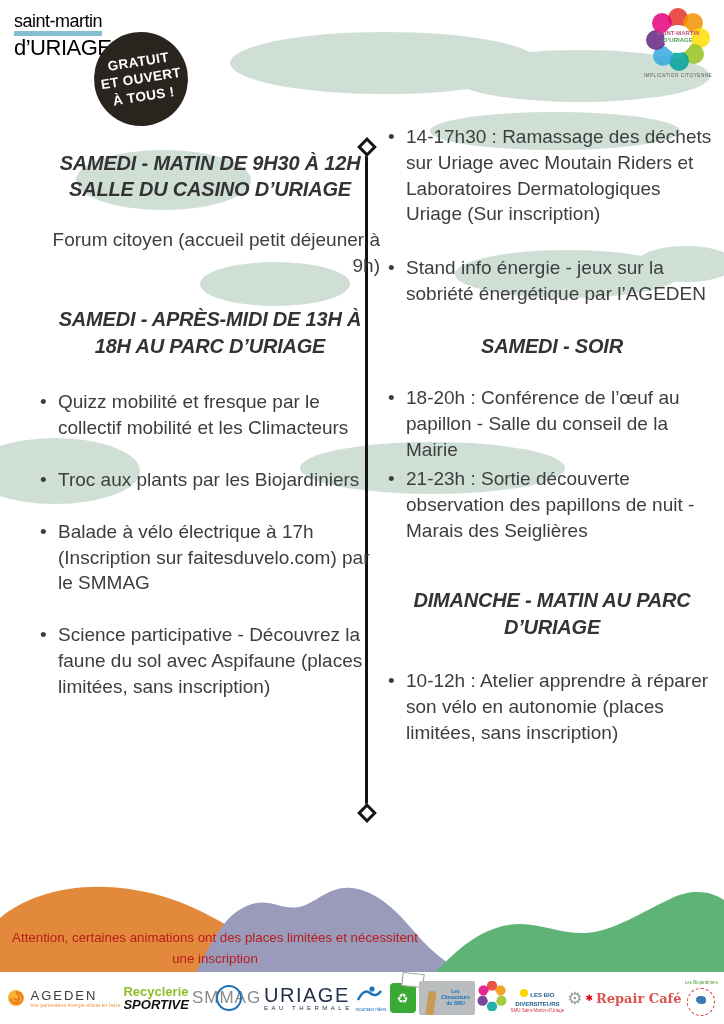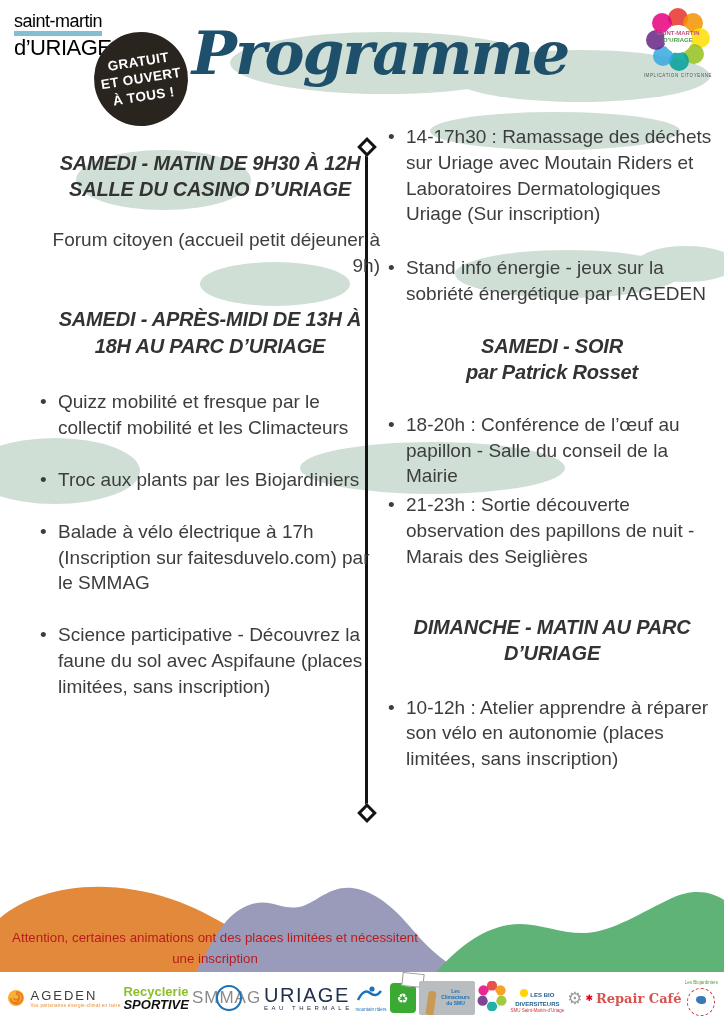--- a/index.html
+++ b/index.html
@@ -103,21 +103,20 @@
     <div class="smu-bar"></div>
     <div class="smu-l2">d’URIAGE</div>
   </div>
 
   <div class="badge">
     <span>GRATUIT</span>
     <span>ET OUVERT</span>
     <span>À TOUS !</span>
   </div>
 
-  <div class="title">Programme</div>
 
   <div class="citizen">
     <div class="ringwrap">
       <svg width="64" height="64" viewBox="0 0 64 64">
         <circle cx="32" cy="10" r="10" fill="#e6332a" opacity=".85"></circle>
         <circle cx="47" cy="15" r="10" fill="#f39200" opacity=".85"></circle>
         <circle cx="54" cy="30" r="10" fill="#ffde00" opacity=".85"></circle>
         <circle cx="48" cy="46" r="10" fill="#95c11f" opacity=".85"></circle>
         <circle cx="33" cy="53" r="10" fill="#00a099" opacity=".85"></circle>
         <circle cx="17" cy="48" r="10" fill="#36a9e1" opacity=".85"></circle>
@@ -171,21 +170,20 @@
           <span class="dot">•</span>
           <span>14-17h30 : Ramassage des déchets sur Uriage avec Moutain Riders et Laboratoires Dermatologiques Uriage (Sur inscription)</span>
         </div>
       <div class="bitem">
           <span class="dot">•</span>
           <span>Stand info énergie - jeux sur la sobriété énergétique par l’AGEDEN</span>
         </div>
     </div>
     <div class="h" style="margin-top:4px;">
       <span>SAMEDI - SOIR</span><br>
-      <span>par Patrick Rosset</span>
     </div>
     <div class="blist" style="margin-top:26px;">
       <div class="bitem tight">
           <span class="dot">•</span>
           <span>18-20h : Conférence de l’œuf au papillon - Salle du conseil de la Mairie</span>
         </div>
       <div class="bitem tight">
           <span class="dot">•</span>
           <span>21-23h : Sortie découverte observation des papillons de nuit - Marais des Seiglières</span>
         </div>

